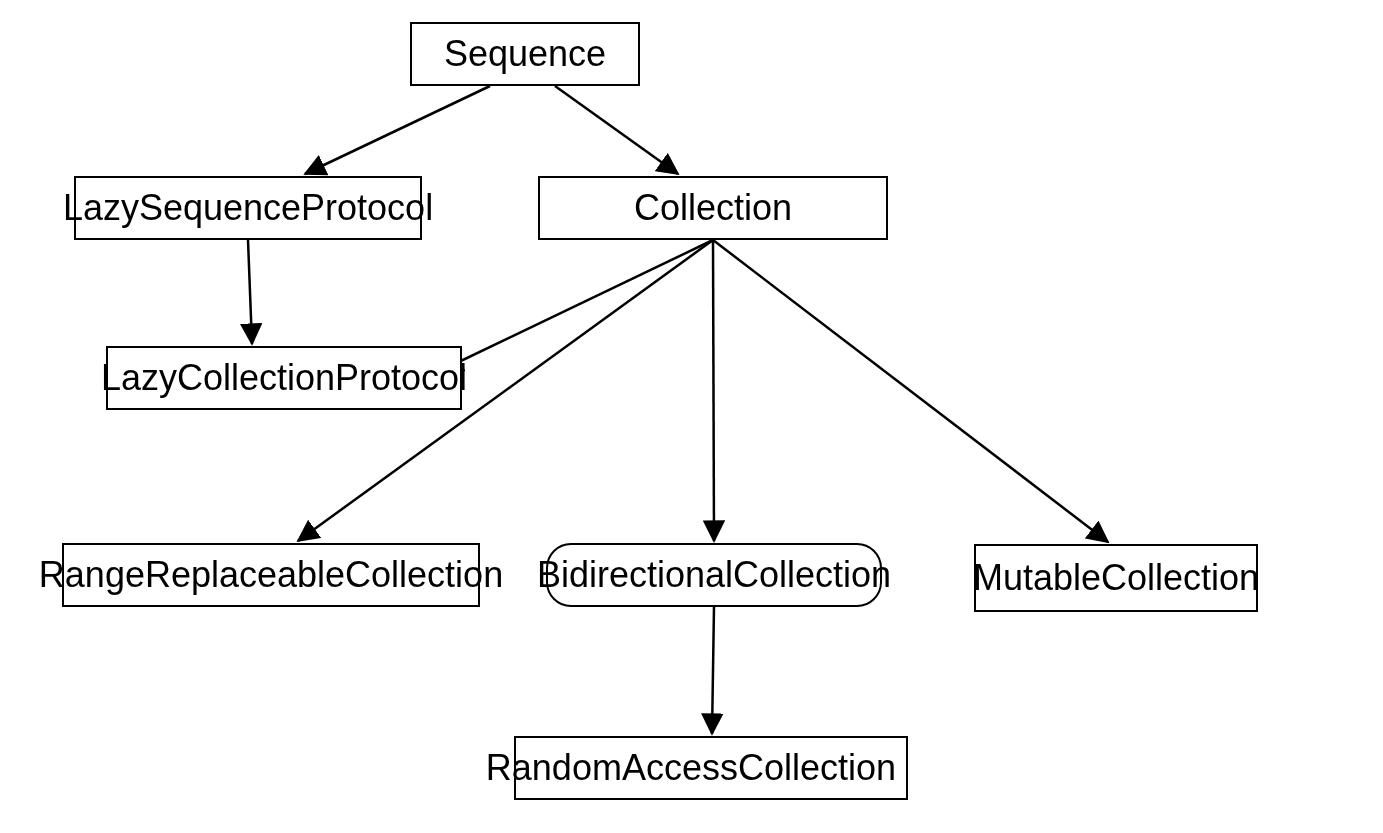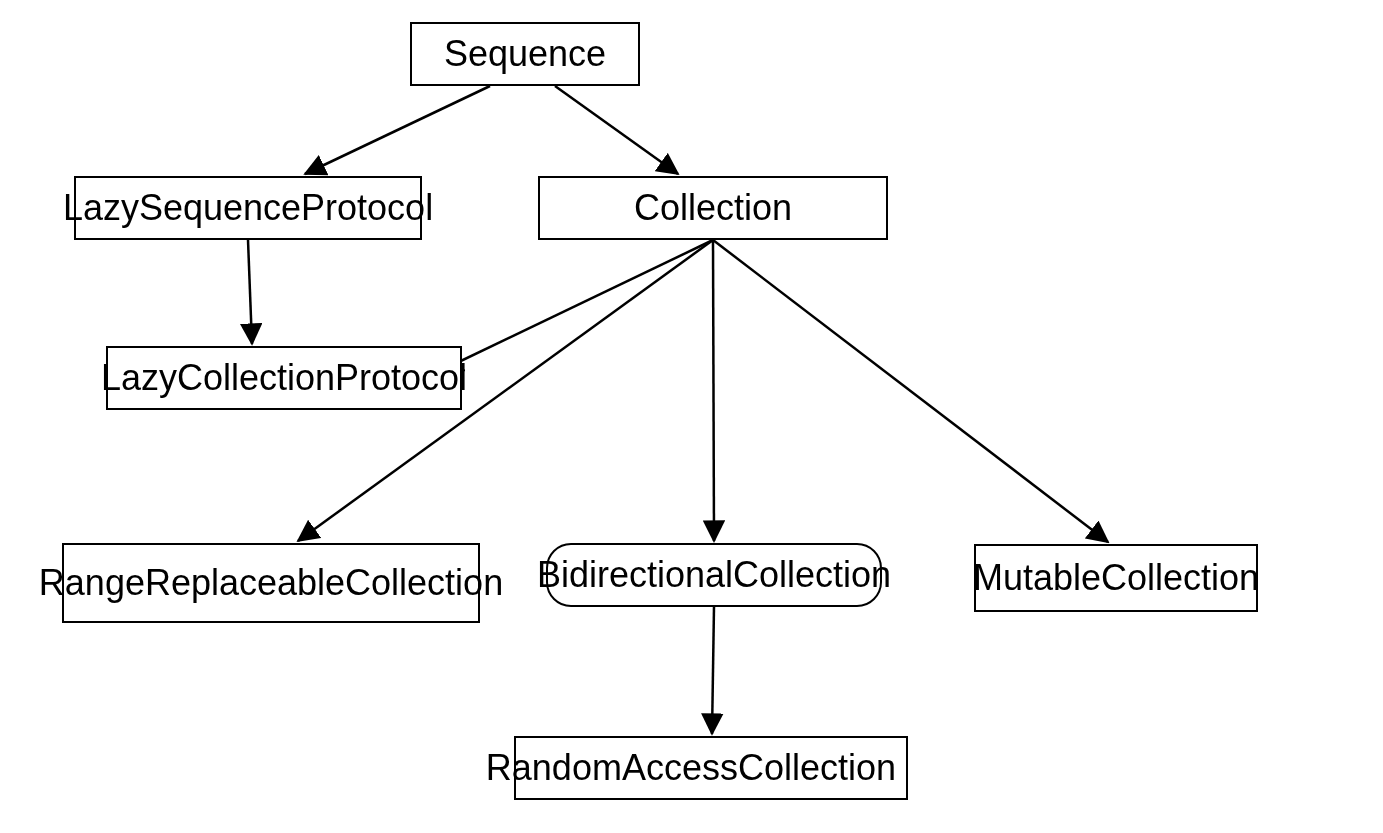--- a/index.html
+++ b/index.html
@@ -76,21 +76,21 @@
   </div>
 
   <div class="node" style="left:538px; top:176px; width:350px; height:64px;">
     <span>Collection</span>
   </div>
 
   <div class="node" style="left:82px; top:346px; width:356px; height:64px;margin-left:24px;">
     <span>LazyCollectionProtocol</span>
   </div>
 
-  <div class="node" style="left:62px; top:543px; width:418px; height:80px;">
+  <div class="node" style="left:62px; top:543px; width:418px; height:64px;">
     <span>RangeReplaceableCollection</span>
   </div>
 
   <div class="node" style="left:546px; top:543px; width:336px; height:64px;border-radius:25px;">
     <span>BidirectionalCollection</span>
   </div>
 
   <div class="node" style="left:974px; top:544px; width:284px; height:68px;">
     <span>MutableCollection</span>
   </div>

